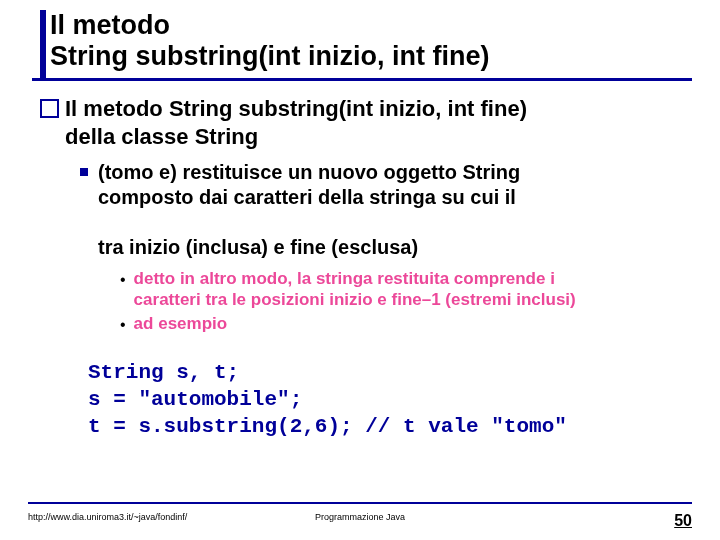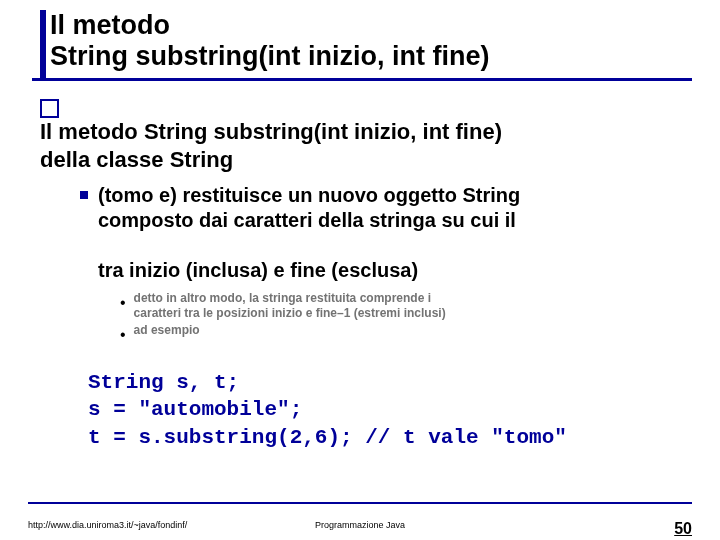--- a/index.html
+++ b/index.html
@@ -39,21 +39,20 @@
     border-top: 3px solid #000099;
     margin: 2px 0 14px 0;
   }
   .content {
     margin-left: 8px;
   }
   .q-item {
     display: flex;
     align-items: flex-start;
     margin-bottom: 10px;
-    flex-direction: column;
   }
   .q-box {
     width: 15px;
     height: 15px;
     border: 2px solid #000099;
     flex: 0 0 auto;
     margin-top: 4px;
     margin-right: 6px;
   }
   .q-text {
@@ -90,23 +89,23 @@
   }
   .d-bullet {
     flex: 0 0 auto;
     font-size: 16px;
     margin-right: 8px;
     color: #000;
     line-height: 1.25;
     margin-top: 2px;
   }
   .d-text {
-    font-size: 12px;
+    font-size: 17px;
     font-weight: bold;
-    color: #737373;
+    color: #ec4899;
     line-height: 1.25;
   }
   .code {
     font-family: "Courier New", monospace;
     font-size: 21px;
     font-weight: bold;
     color: #000099;
     white-space: pre;
     margin-left: 48px;
     margin-top: 24px;
@@ -117,21 +116,21 @@
     left: 28px;
     right: 28px;
     bottom: 28px;
     border: none;
     border-top: 2px solid #000099;
   }
   .footer {
     position: absolute;
     left: 28px;
     right: 28px;
-    bottom: 2px;
+    bottom: 10px;
     font-size: 9px;
     color: #000;
     display: flex;
     justify-content: space-between;
   }
   .footer .center { position:absolute; left:0; right:0; text-align:center; }
   .footer .right { margin-left:auto; font-weight:bold; font-size:16px;text-decoration:underline;}
 </style>
 </head>
 <body>

